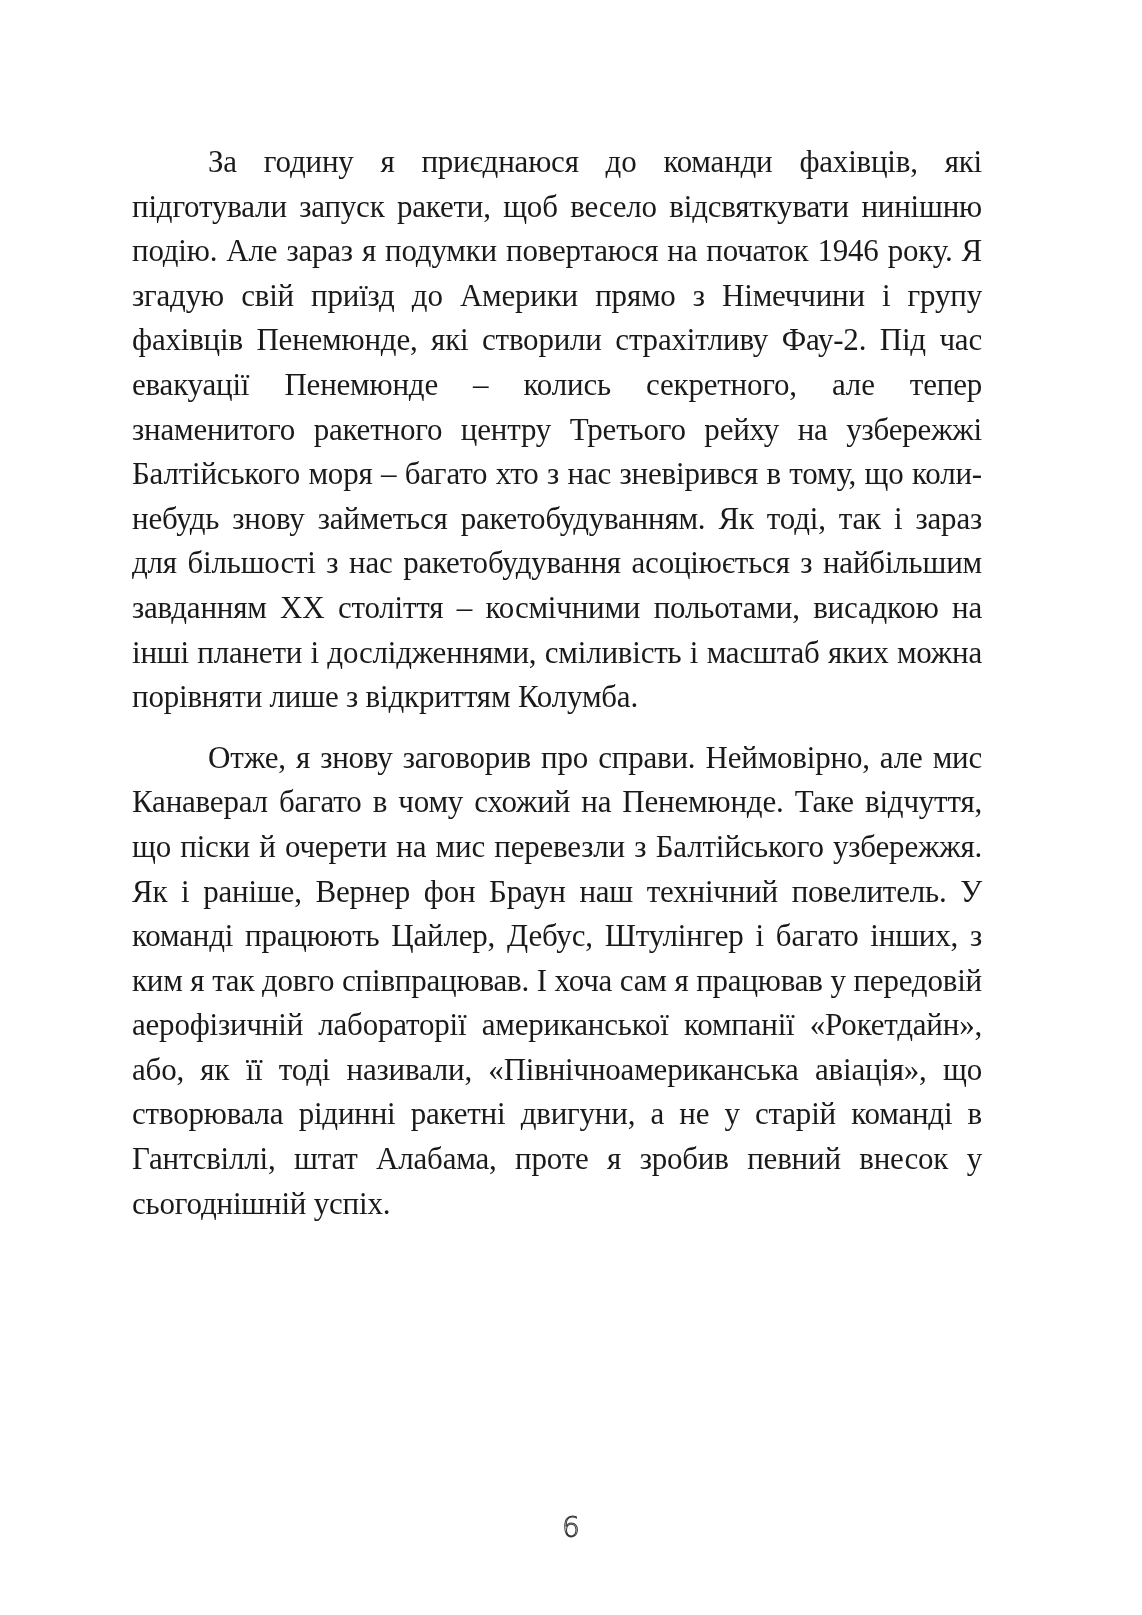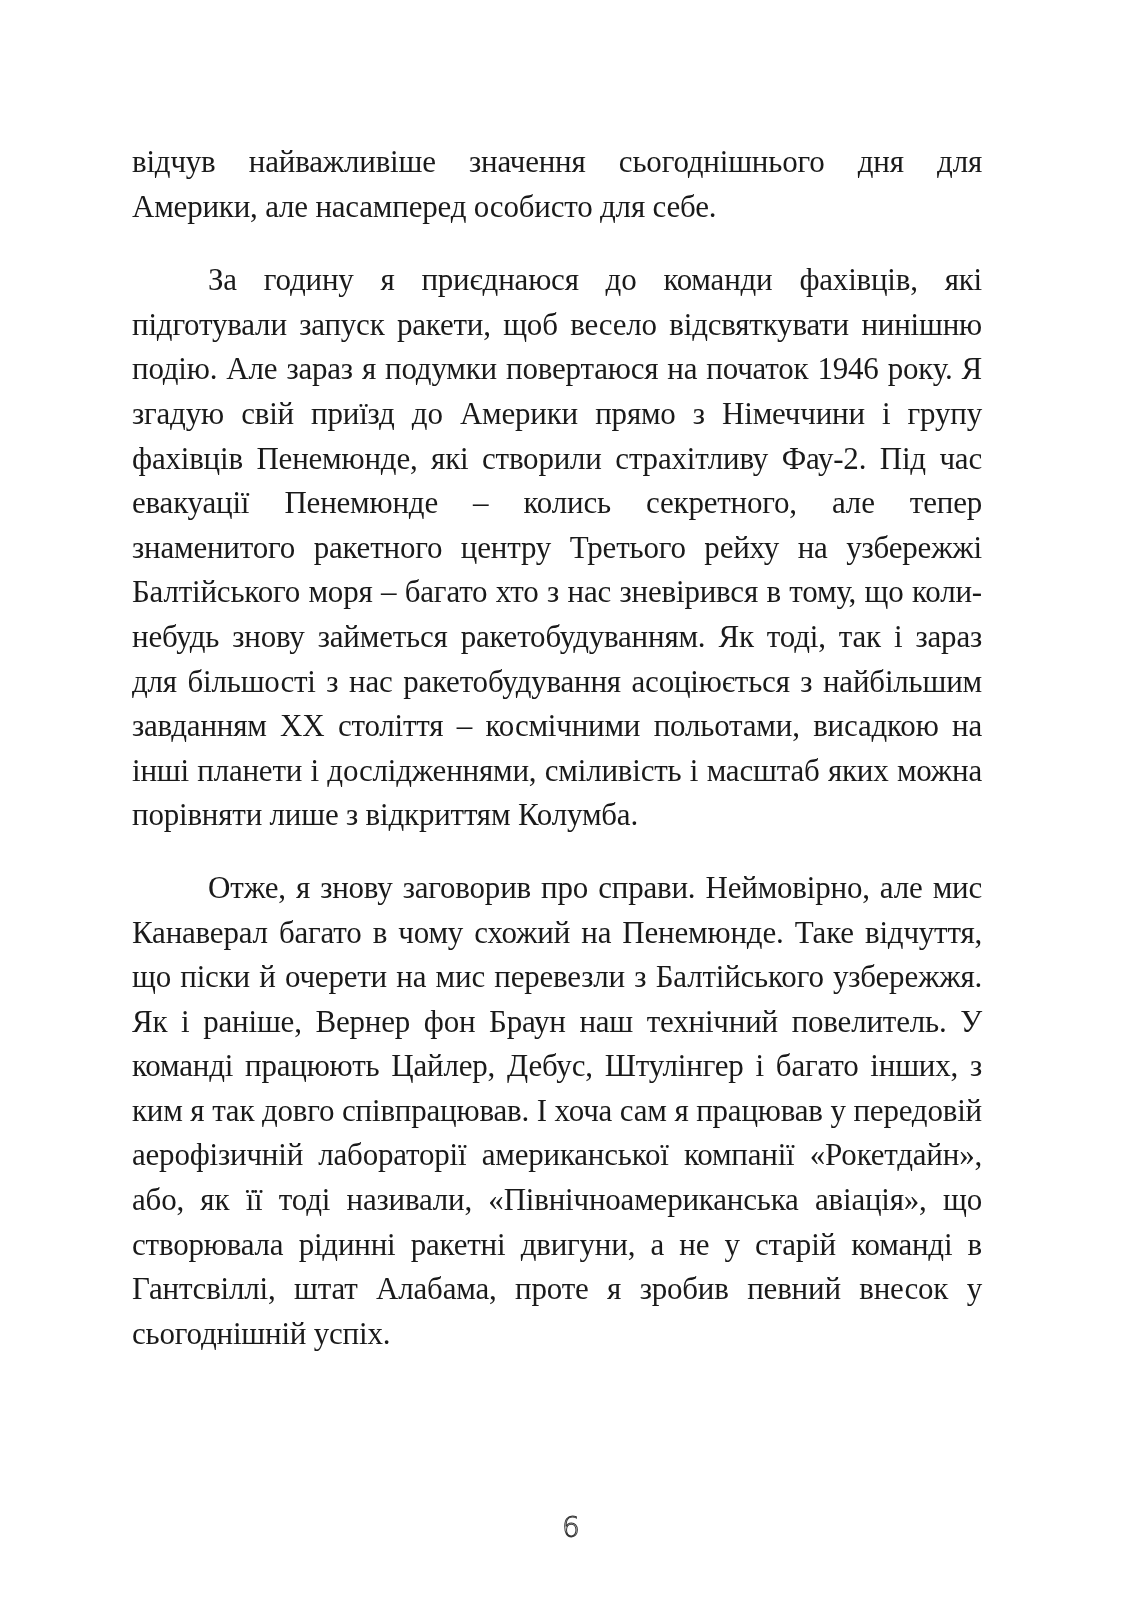--- a/index.html
+++ b/index.html
@@ -38,21 +38,21 @@
     text-align: justify;
     text-align-last: left;
   }
   .text-column p.indent {
     text-indent: 76px;
   }
   .text-column p + p {
     margin-top: 29px;
   }
   .text-column p.para-3 {
-    margin-top: 28px;
+    margin-top: 16px;
   }
   .page-number {
     position: absolute;
     left: 0;
     width: 1142px;
     top: 1512px;
     text-align: center;
     font-family: "DejaVu Sans", sans-serif;
     font-weight: 200;
     font-size: 28px;
@@ -64,21 +64,20 @@
     display: inline-block;
     color: transparent;
     -webkit-text-stroke: 1px #333333;
   }
 </style>
 </head>
 <body>
 
 <div class="page">
   <div class="text-column">
-    <p class="para-1" lang="uk">відчув найважливіше значення сьогоднішнього дня для Америки, але насамперед особисто для себе.</p>
     <p class="indent para-2" lang="uk">За годину я приєднаюся до команди фахівців, які підготували запуск ракети, щоб весело відсвяткувати нинішню подію. Але зараз я подумки повертаюся на початок 1946 року. Я згадую свій приїзд до Америки прямо з Німеччини і групу фахівців Пенемюнде, які створили страхітливу Фау-2. Під час евакуації Пенемюнде – колись секретного, але тепер знаменитого ракетного центру Третього рейху на узбережжі Балтійського моря – багато хто з нас зневірився в тому, що коли-небудь знову займеться ракетобудуванням. Як тоді, так і зараз для більшості з нас ракетобудування асоціюється з найбільшим завданням XX століття – космічними польотами, висадкою на інші планети і дослідженнями, сміливість і масштаб яких можна порівняти лише з відкриттям Колумба.</p>
     <p class="indent para-3" lang="uk">Отже, я знову заговорив про справи. Неймовірно, але мис Канаверал багато в чому схожий на Пенемюнде. Таке відчуття, що піски й очерети на мис перевезли з Балтійського узбережжя. Як і раніше, Вернер фон Браун наш технічний повелитель. У команді працюють Цайлер, Дебус, Штулінгер і багато інших, з ким я так довго співпрацював. І хоча сам я працював у передовій аерофізичній лабораторії американської компанії «Рокетдайн», або, як її тоді називали, «Північноамериканська авіація», що створювала рідинні ракетні двигуни, а не у старій команді в Гантсвіллі, штат Алабама, проте я зробив певний внесок у сьогоднішній успіх.</p>
   </div>
 
   <div class="page-number">
     <span>6</span>
   </div>
 </div>
 
 </body></html>

